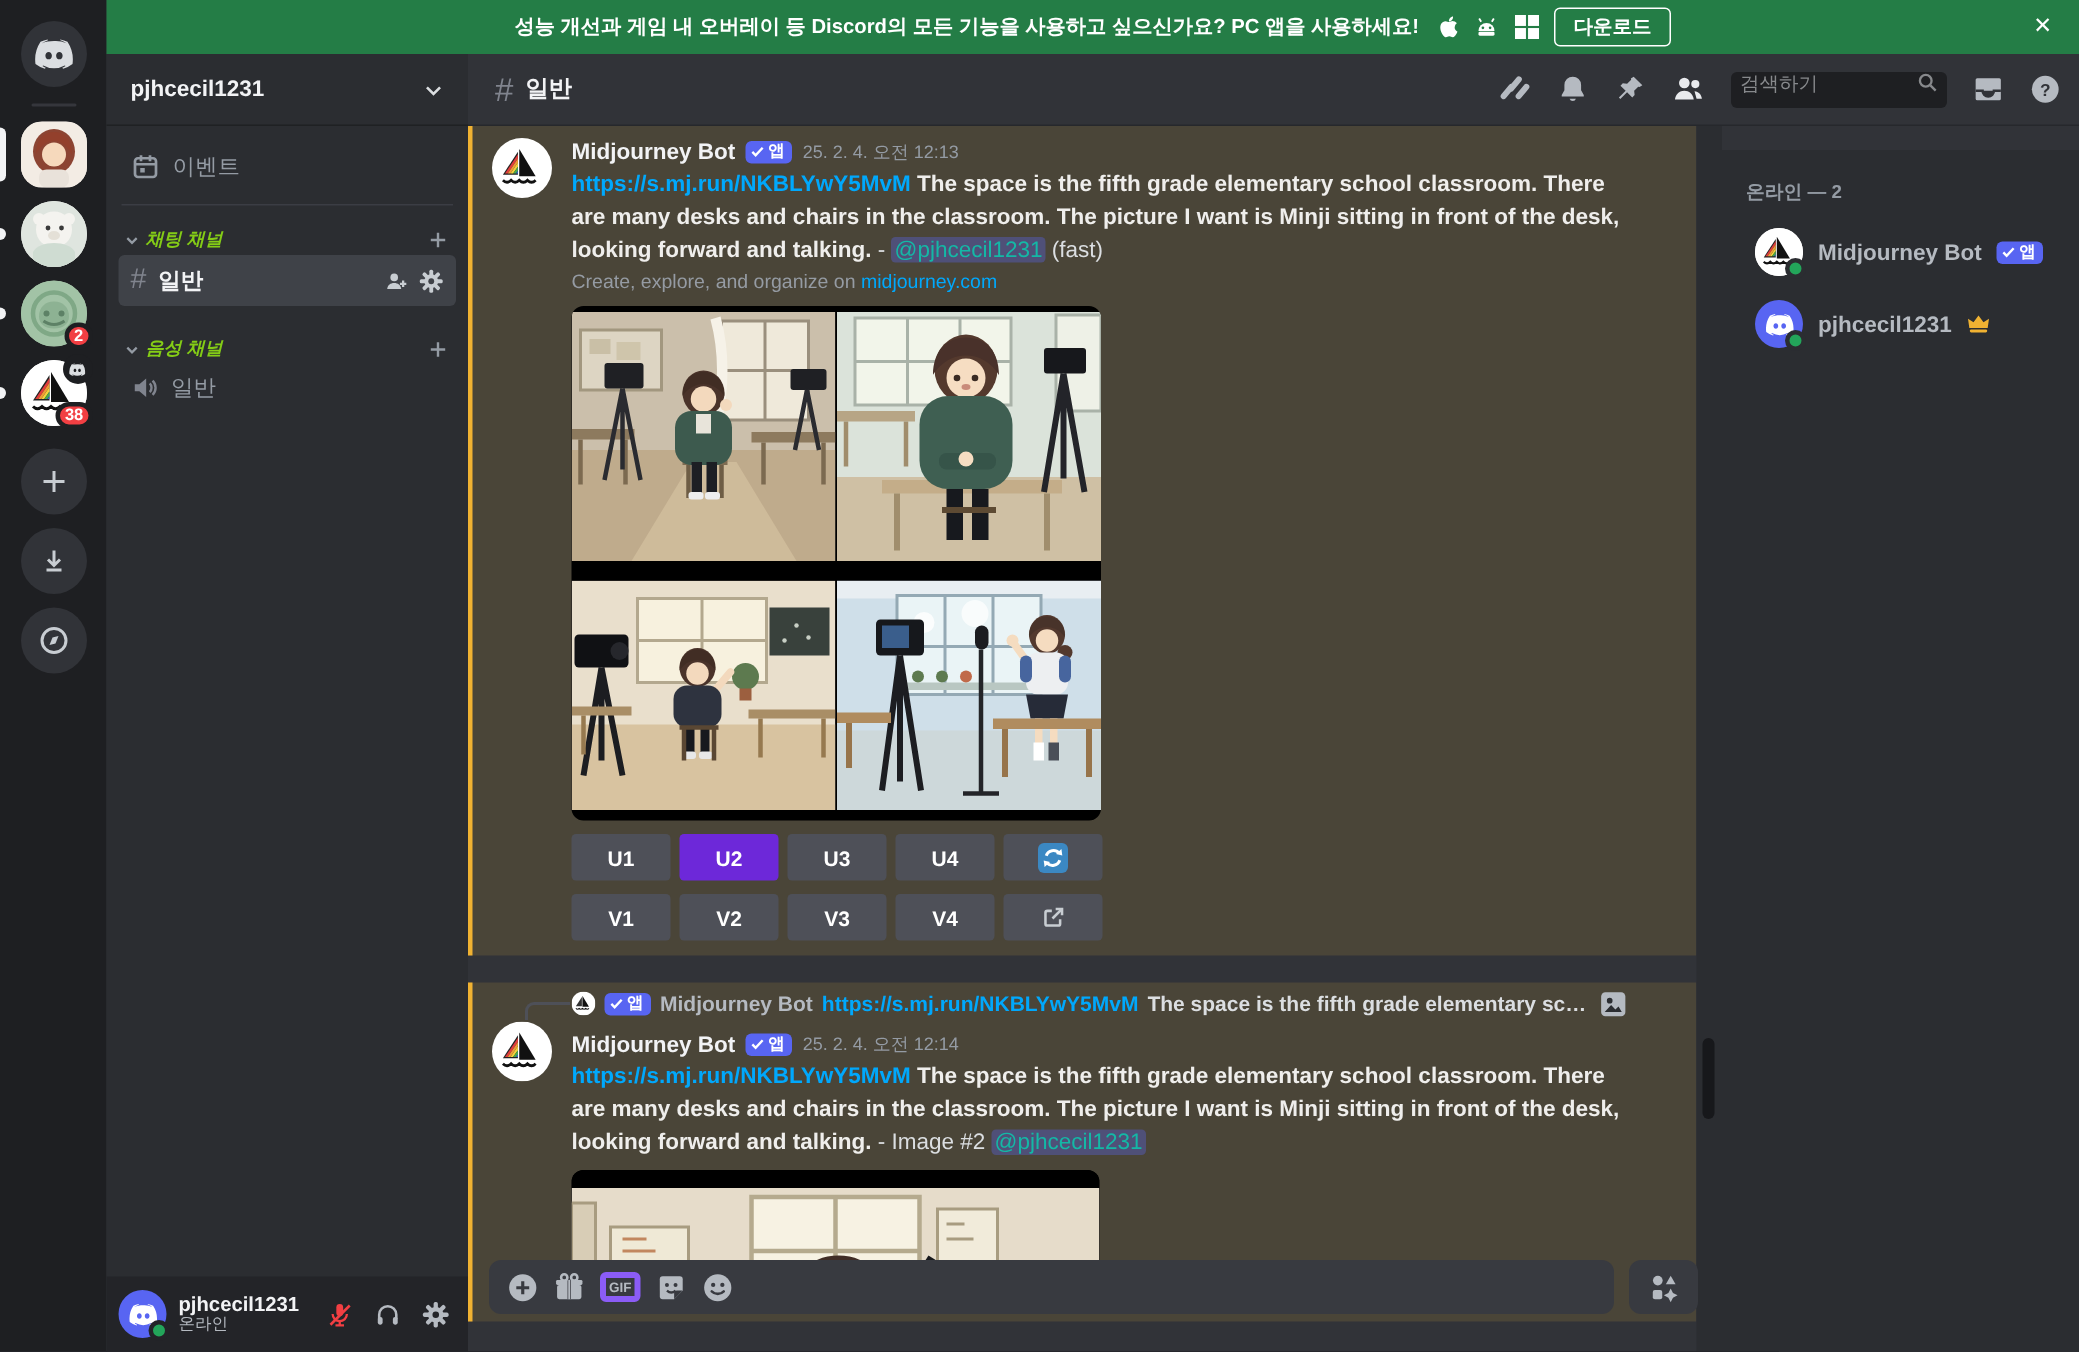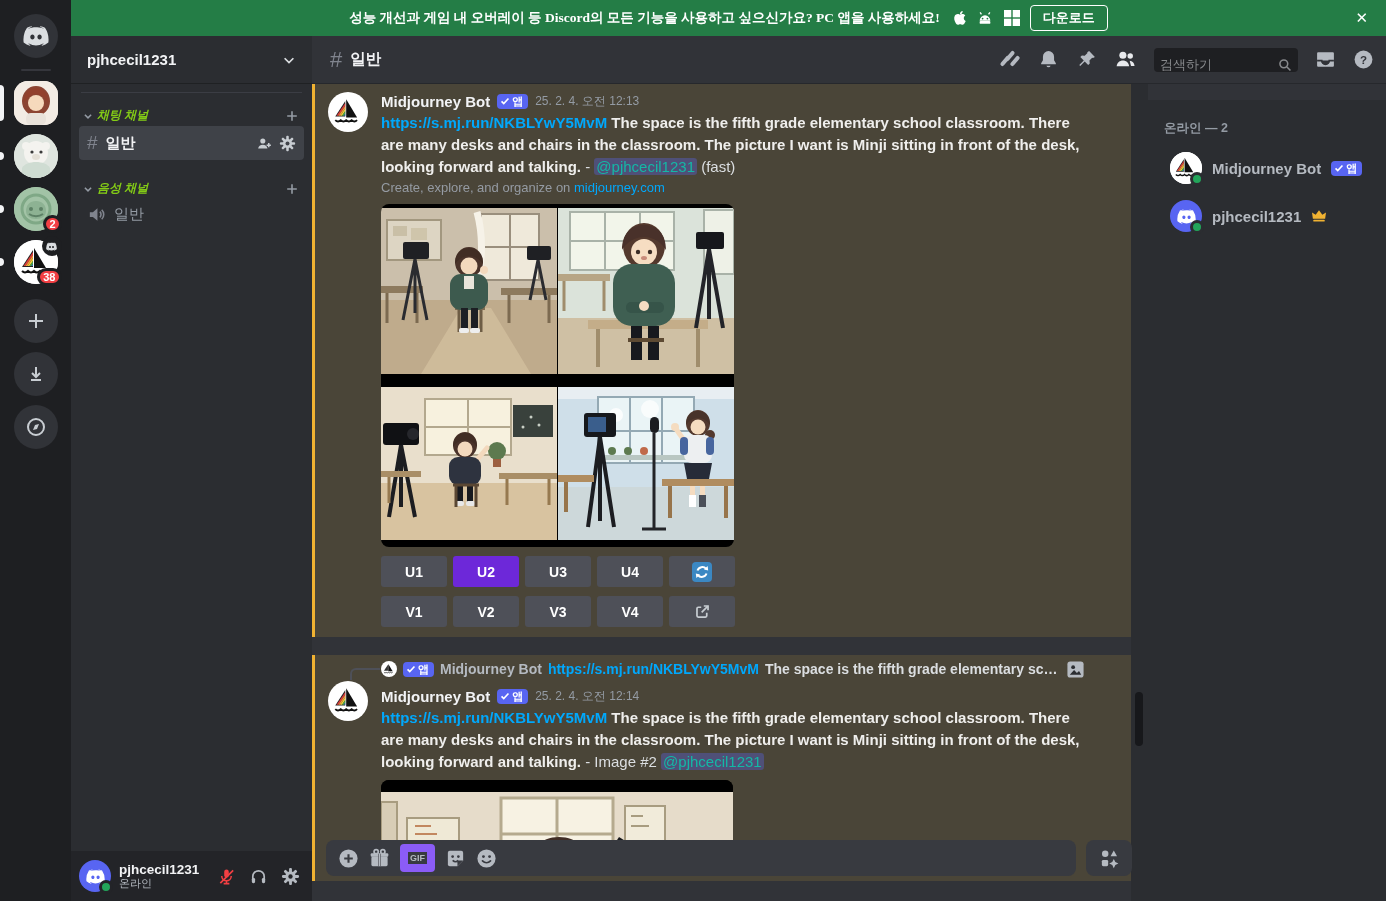--- a/index.html
+++ b/index.html
@@ -1,21 +1,21 @@
 <!DOCTYPE html>
 <html><head>
 <meta charset="utf-8">
 <style>
   *{margin:0;padding:0;box-sizing:border-box;}
   html,body{width:1386px;height:901px;background:#1e1f22;font-family:"Liberation Sans","DejaVu Sans",sans-serif;}
   .stage{position:relative;width:1386px;height:901px;background:#313338;overflow:hidden;}
 
   
   .banner{position:absolute;left:71px;top:0;width:1315px;height:36px;background:#247d46;display:flex;align-items:center;justify-content:center;gap:10px;color:#fff;}
-  .banner-text{font-size:13.5px;font-weight:700;font-family:Liberation Serif, serif;}
+  .banner-text{font-size:13.5px;font-weight:700;}
   .banner-os{display:flex;align-items:center;gap:10px;}
   .dl-btn{border:1px solid #fff;border-radius:4px;color:#fff;font-size:13px;font-weight:700;padding:3px 12px;background:transparent;cursor:pointer;}
   .banner-close{position:absolute;right:18px;top:8px;color:#fff;font-size:15px;cursor:pointer;line-height:20px;}
 
   
   .rail{position:absolute;left:0;top:0;width:71px;height:901px;background:#1e1f22;display:flex;flex-direction:column;align-items:center;padding-top:14px;}
   .rail-item{position:relative;width:44px;height:44px;margin-bottom:9px;flex:none;}
   .rail-circle{width:44px;height:44px;border-radius:50%;background:#313338;display:flex;align-items:center;justify-content:center;cursor:pointer;overflow:hidden;}
   .rail-square{border-radius:14px;}
   .rail-divider{width:30px;height:2px;background:#35363c;border-radius:1px;margin:2px 0 10px 0;flex:none;}
@@ -50,21 +50,21 @@
   .panel-icons{display:flex;gap:4px;}
   .panel-icon{width:28px;height:28px;border-radius:4px;display:flex;align-items:center;justify-content:center;color:#b5bac1;cursor:pointer;}
 
   
   .topbar{position:absolute;left:312px;top:36px;width:1074px;height:48px;background:#313338;border-bottom:1px solid #26282c;display:flex;align-items:center;padding:0 12px 0 18px;z-index:8;}
   .topbar .hash{font-size:22px;color:#80848e;margin-right:8px;}
   .topbar .chan-title{color:#f2f3f5;font-size:15.5px;font-weight:700;}
   .topbar-right{margin-left:auto;display:flex;align-items:center;gap:17px;color:#b5bac1;}
   .tb-icon{cursor:pointer;display:flex;}
   .tb-icon.active{color:#e8eaed;}
-  .search-box{width:144px;height:24px;background:#1e1f22;border-radius:4px;display:flex;align-items:flex-end;padding:0 6px;gap:0;}
+  .search-box{width:144px;height:24px;background:#1e1f22;border-radius:4px;display:flex;align-items:flex-start;padding:0 6px;gap:0;}
   .search-box input{flex:1;min-width:0;background:transparent;border:none;outline:none;color:#dbdee1;font-size:13px;font-family:inherit;}
   .search-box input::placeholder{color:#87898c;}
 
   
   .members{position:absolute;left:1148px;top:100px;width:238px;height:817px;background:#2b2d31;padding:20px 8px 0 16px;}
   .members-section{color:#949ba4;font-size:12.5px;font-weight:600;margin-bottom:10px;}
   .member-row{display:flex;align-items:center;gap:10px;padding:5px 6px;border-radius:4px;cursor:pointer;margin-bottom:6px;}
   .member-row .status-dot{border-color:#2b2d31;}
   .member-name{color:#b5bac1;font-size:15px;font-weight:600;}
 
@@ -97,21 +97,21 @@
   .reply-text{color:#dbdee1;font-weight:700;overflow:hidden;text-overflow:ellipsis;max-width:330px;}
   .reply-attach{margin-left:auto;margin-right:30px;color:#b5bac1;display:flex;cursor:pointer;}
   .partial-img{width:352px;height:91px;border-radius:8px 8px 0 0;margin-top:7px;background:#000;position:relative;overflow:hidden;cursor:pointer;}
 
   
   .chat-form{position:absolute;left:326px;top:840px;width:806px;height:36px;display:flex;gap:10px;z-index:9;}
   .input-main{flex:1;background:#383a40;border-radius:8px;display:flex;align-items:center;padding:0 12px;gap:10px;}
   .input-main input{flex:1;min-width:0;background:transparent;border:none;outline:none;color:#dbdee1;font-size:15px;font-family:inherit;}
   .input-main input::placeholder{color:#6d6f78;}
   .in-icon{color:#b5bac1;display:flex;cursor:pointer;flex:none;}
-  .gif-badge{border:8px solid #8b5cf6;border-radius:4px;color:#b5bac1;font-size:9px;font-weight:700;padding:1px 2px;cursor:pointer;}
+  .gif-badge{border:4px solid #8b5cf6;border-radius:4px;color:#b5bac1;font-size:9px;font-weight:700;padding:1px 2px;cursor:pointer;}
   .apps-btn{width:46px;height:36px;background:#383a40;border-radius:8px;display:flex;align-items:center;justify-content:center;color:#b5bac1;cursor:pointer;}
 
   svg{display:block;}
 </style>
 </head>
 <body>
 
 <div class="stage">
 
   <nav class="rail">
@@ -266,20 +266,30 @@
   <nav class="sidebar">
     <div class="guild-header">
       <span class="guild-name">pjhcecil1231</span>
       <span>
           <svg width="14" height="14" viewBox="0 0 16 16" fill="none" stroke="#dbdee1" stroke-width="2">
             <path d="M3 6l5 5 5-5"></path>
           </svg>
         </span>
     </div>
 
+    <div class="side-row" style="margin-top:10px;">
+      <span class="glyph">
+          <svg width="20" height="20" viewBox="0 0 20 20" fill="none" stroke="#949ba4" stroke-width="1.8">
+            <rect x="3" y="4.5" width="14" height="12.5" rx="2"></rect>
+            <path d="M7 2.5v4M13 2.5v4M3 8.5h14"></path>
+            <rect x="6.5" y="11" width="3" height="3" fill="#949ba4" stroke="none"></rect>
+          </svg>
+        </span>
+      <span>이벤트</span>
+    </div>
 
     <div class="side-divider"></div>
 
     <div class="cat-row">
       <span>
           <svg width="10" height="10" viewBox="0 0 16 16" fill="none" stroke="#949ba4" stroke-width="2.4">
             <path d="M3 6l5 5 5-5"></path>
           </svg>
         </span>
       <span class="cat-label">채팅 채널</span>

